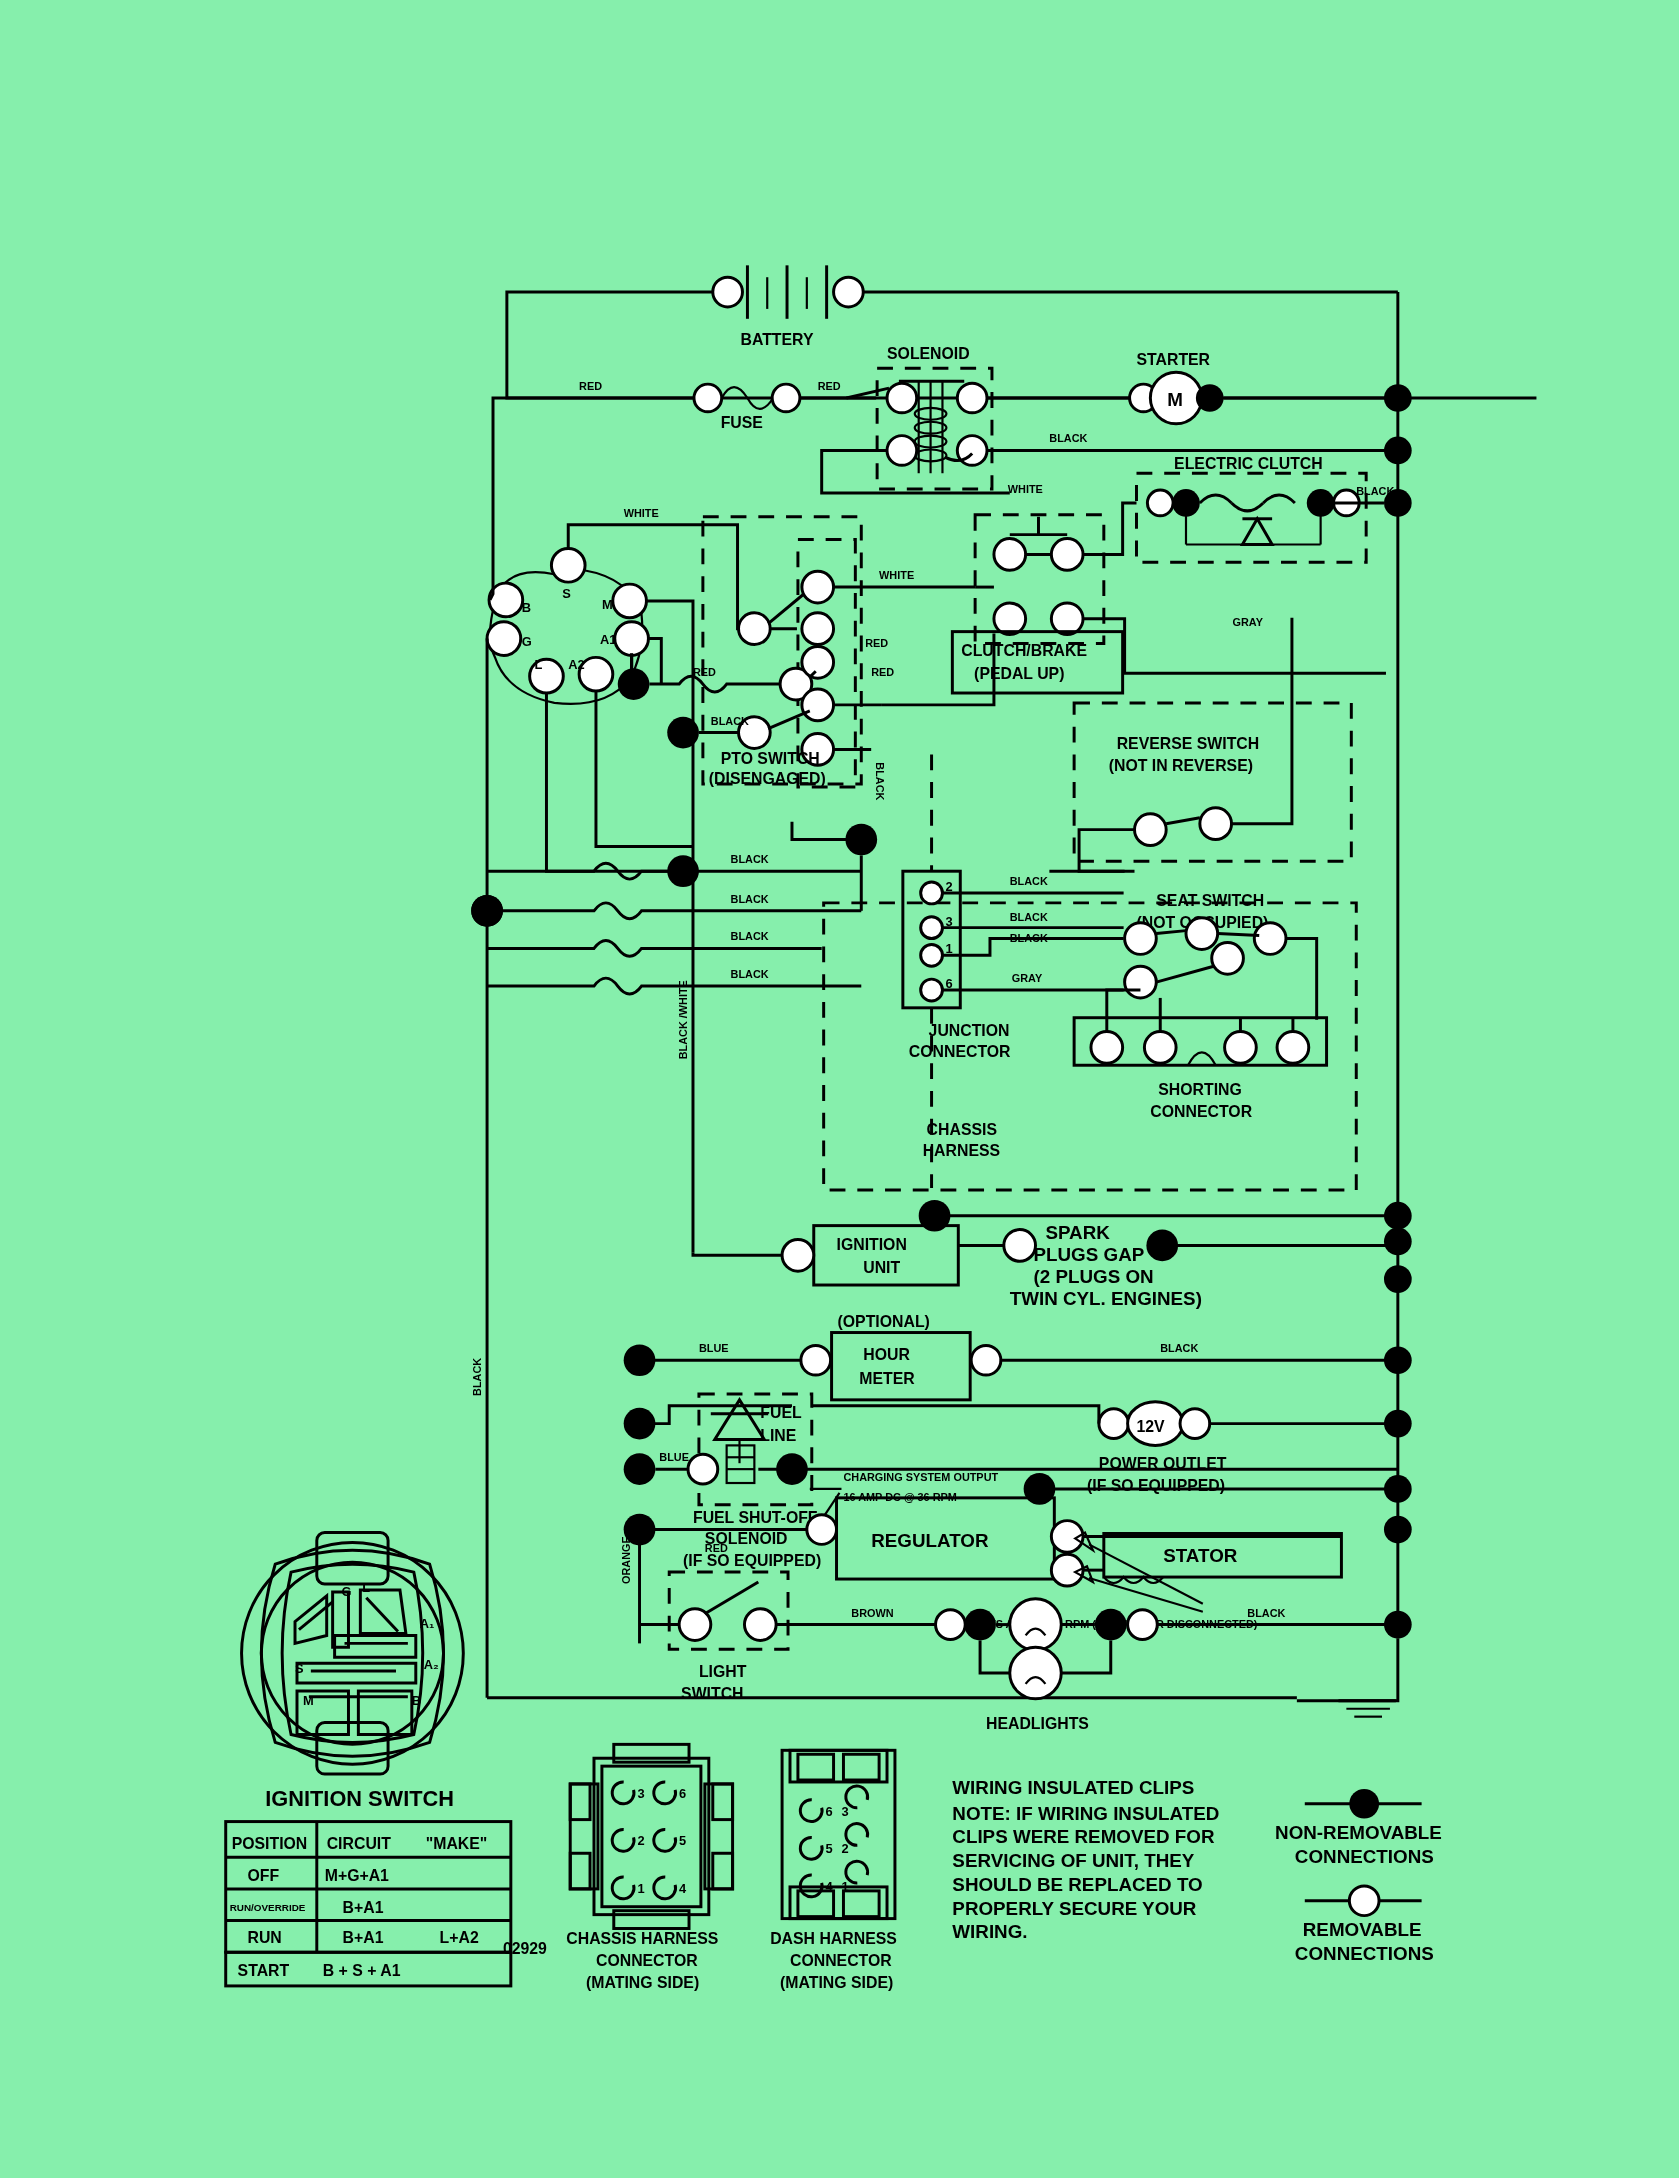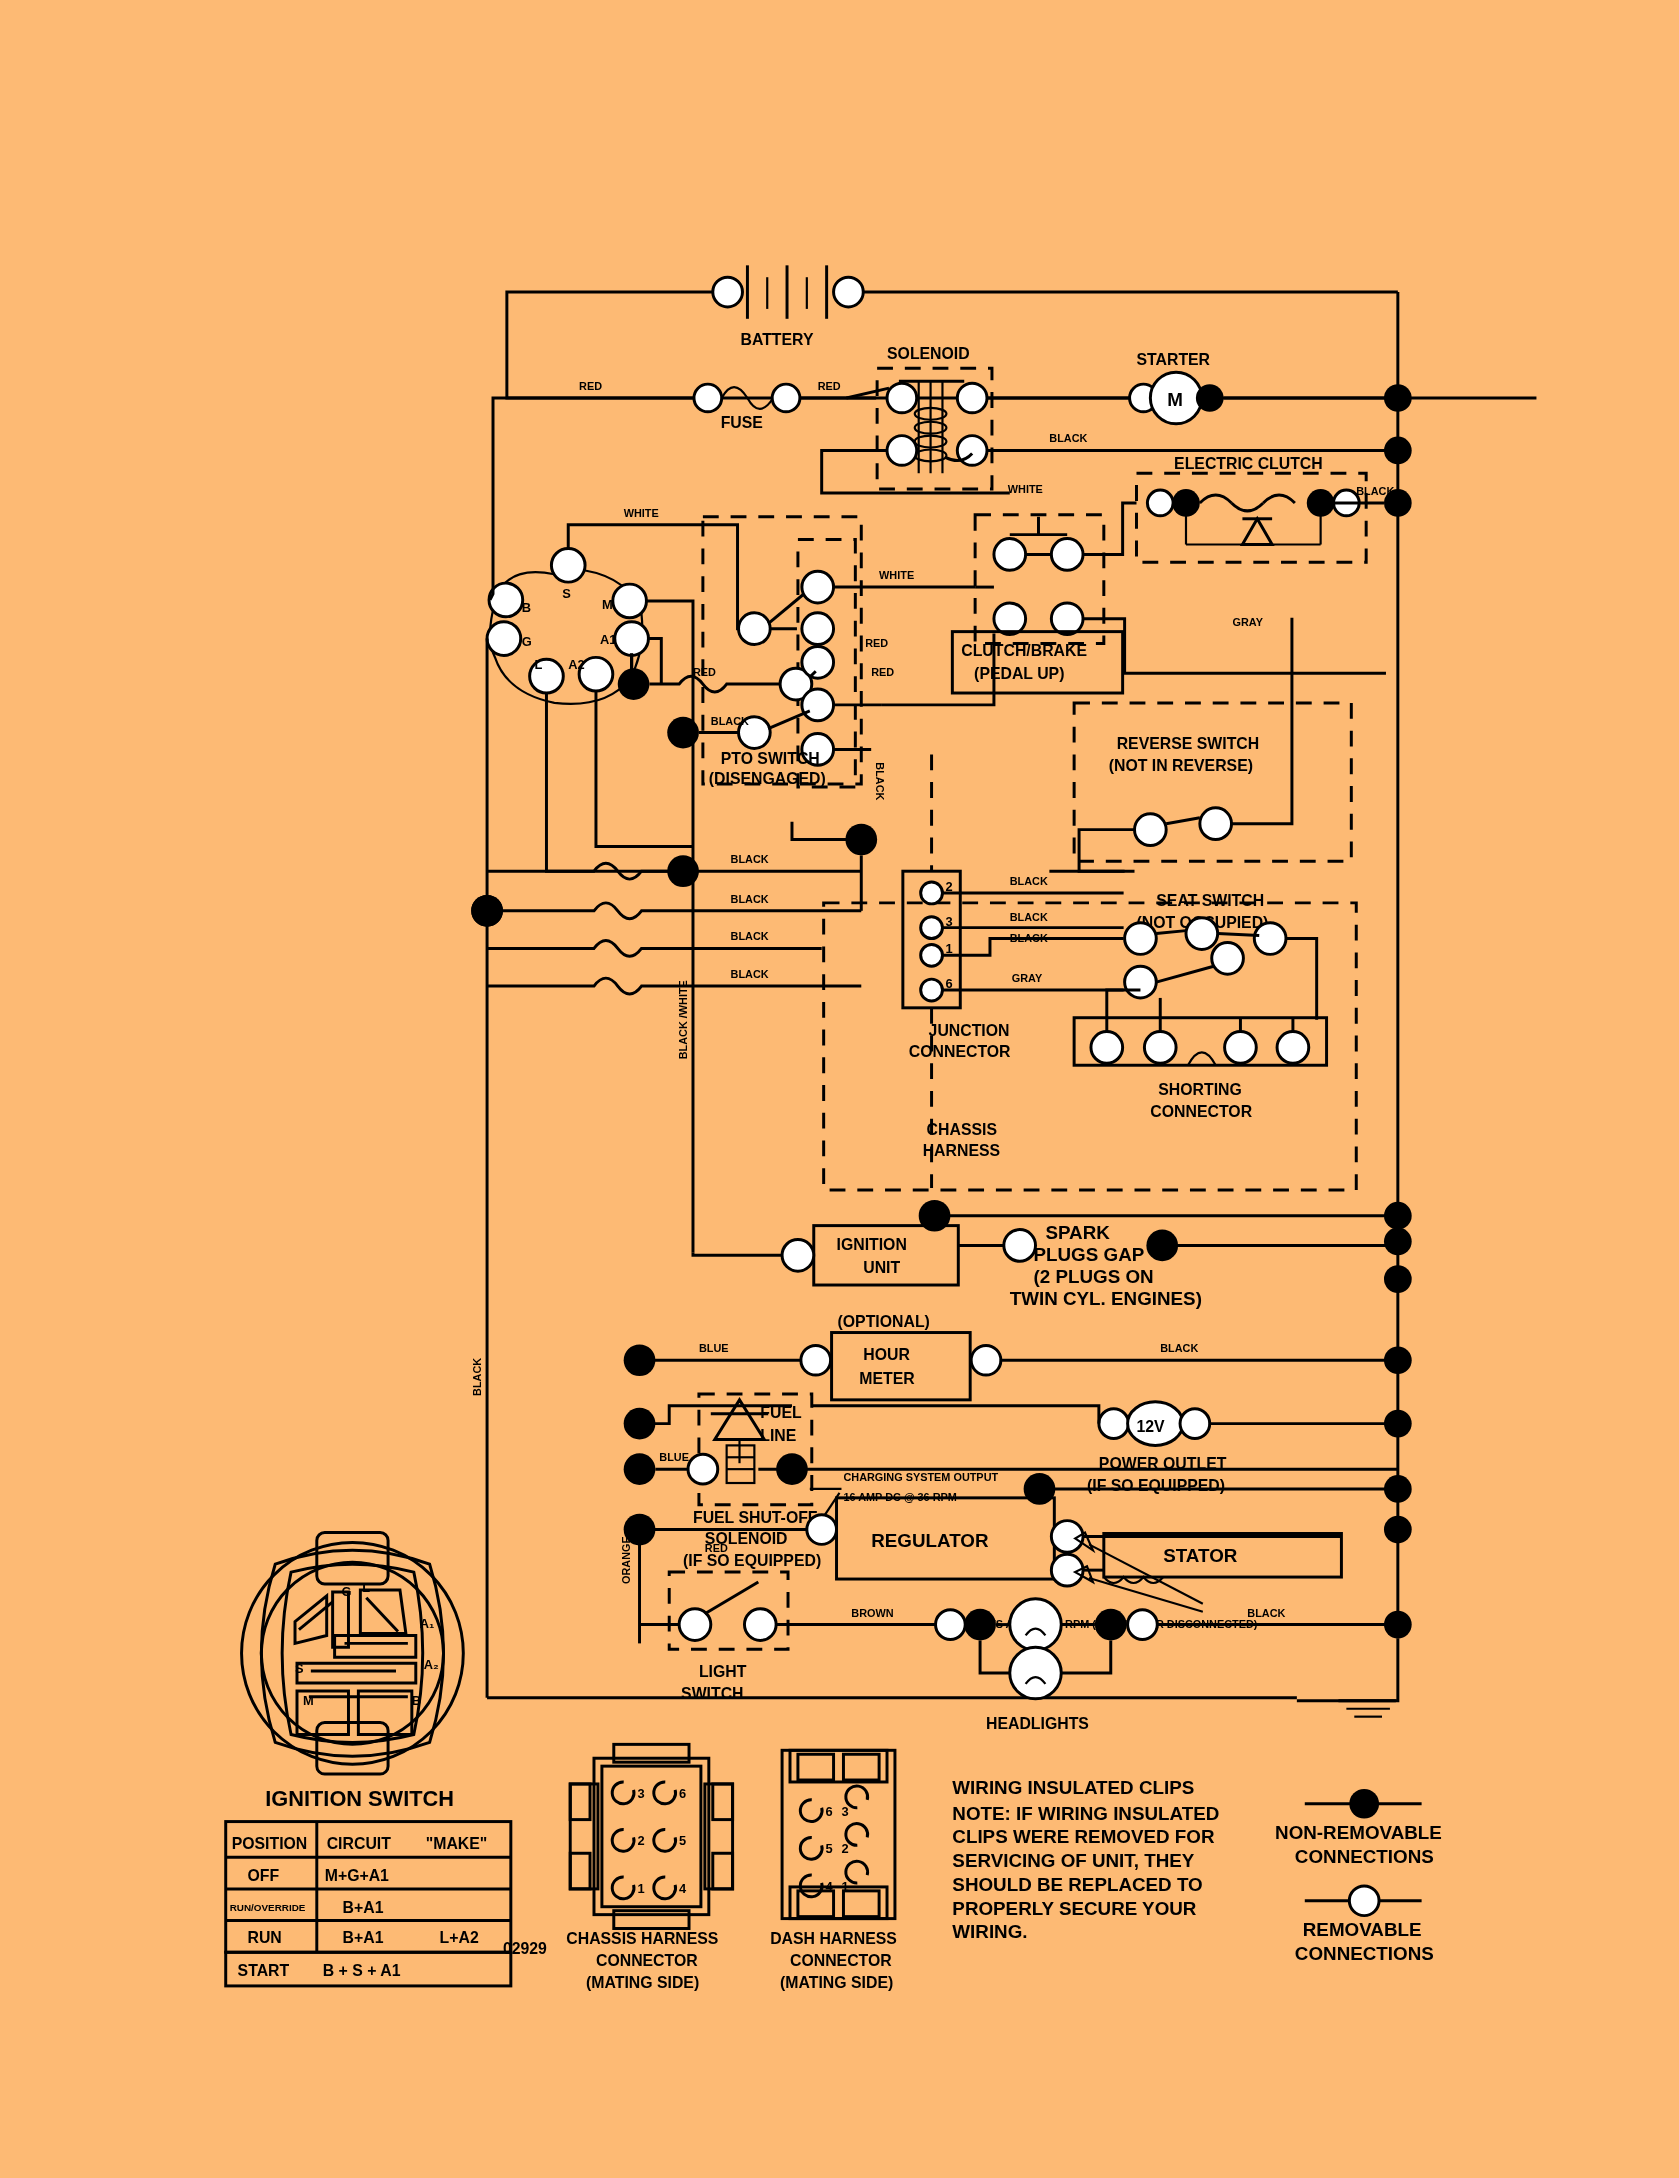--- a/index.html
+++ b/index.html
@@ -1,18 +1,18 @@
 <!DOCTYPE html>
 <html><head>
 <meta charset="utf-8">
 <title>Wiring Diagram</title>
 <style>
   html,body{margin:0;padding:0;background:#ffffff;}
   body{width:1679px;height:2178px;font-family:"Liberation Sans",sans-serif;color:#000;}
-  #sheet{position:relative;width:1679px;height:2178px;overflow:hidden;background:#fdba74;}
+  #sheet{position:relative;width:1679px;height:2178px;overflow:hidden;background:#86efac;}
   svg{display:block;}
   text{font-family:"Liberation Sans",sans-serif;font-weight:bold;fill:#000;}
   .lbl{font-size:13px;}
   .lbl-sm{font-size:11px;}
   .lbl-xs{font-size:10px;}
   .lbl-md{font-size:16px;}
   .lbl-lg{font-size:19px;}
   .lbl-xl{font-size:22px;}
   .wire{stroke:#000;stroke-width:3;fill:none;}
   .wire-thin{stroke:#000;stroke-width:2.2;fill:none;}

